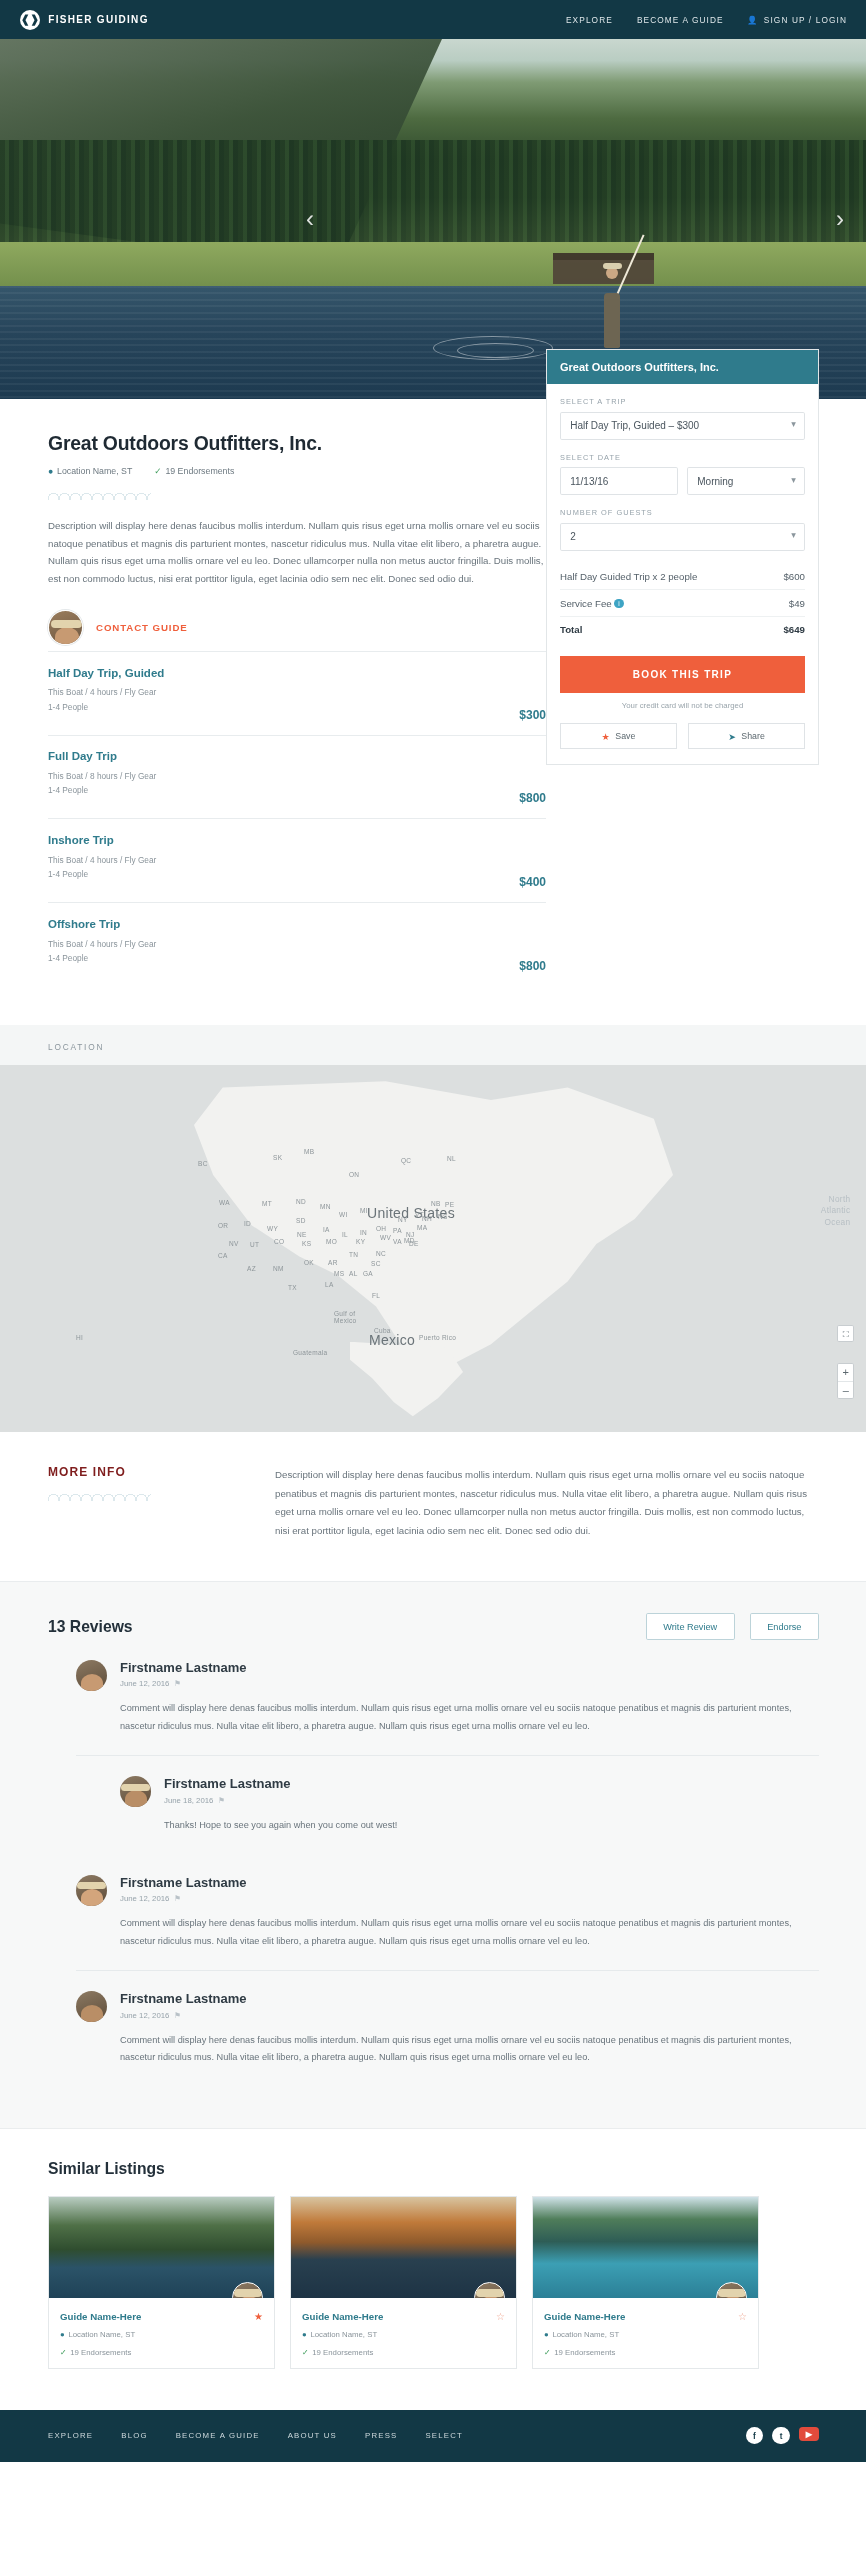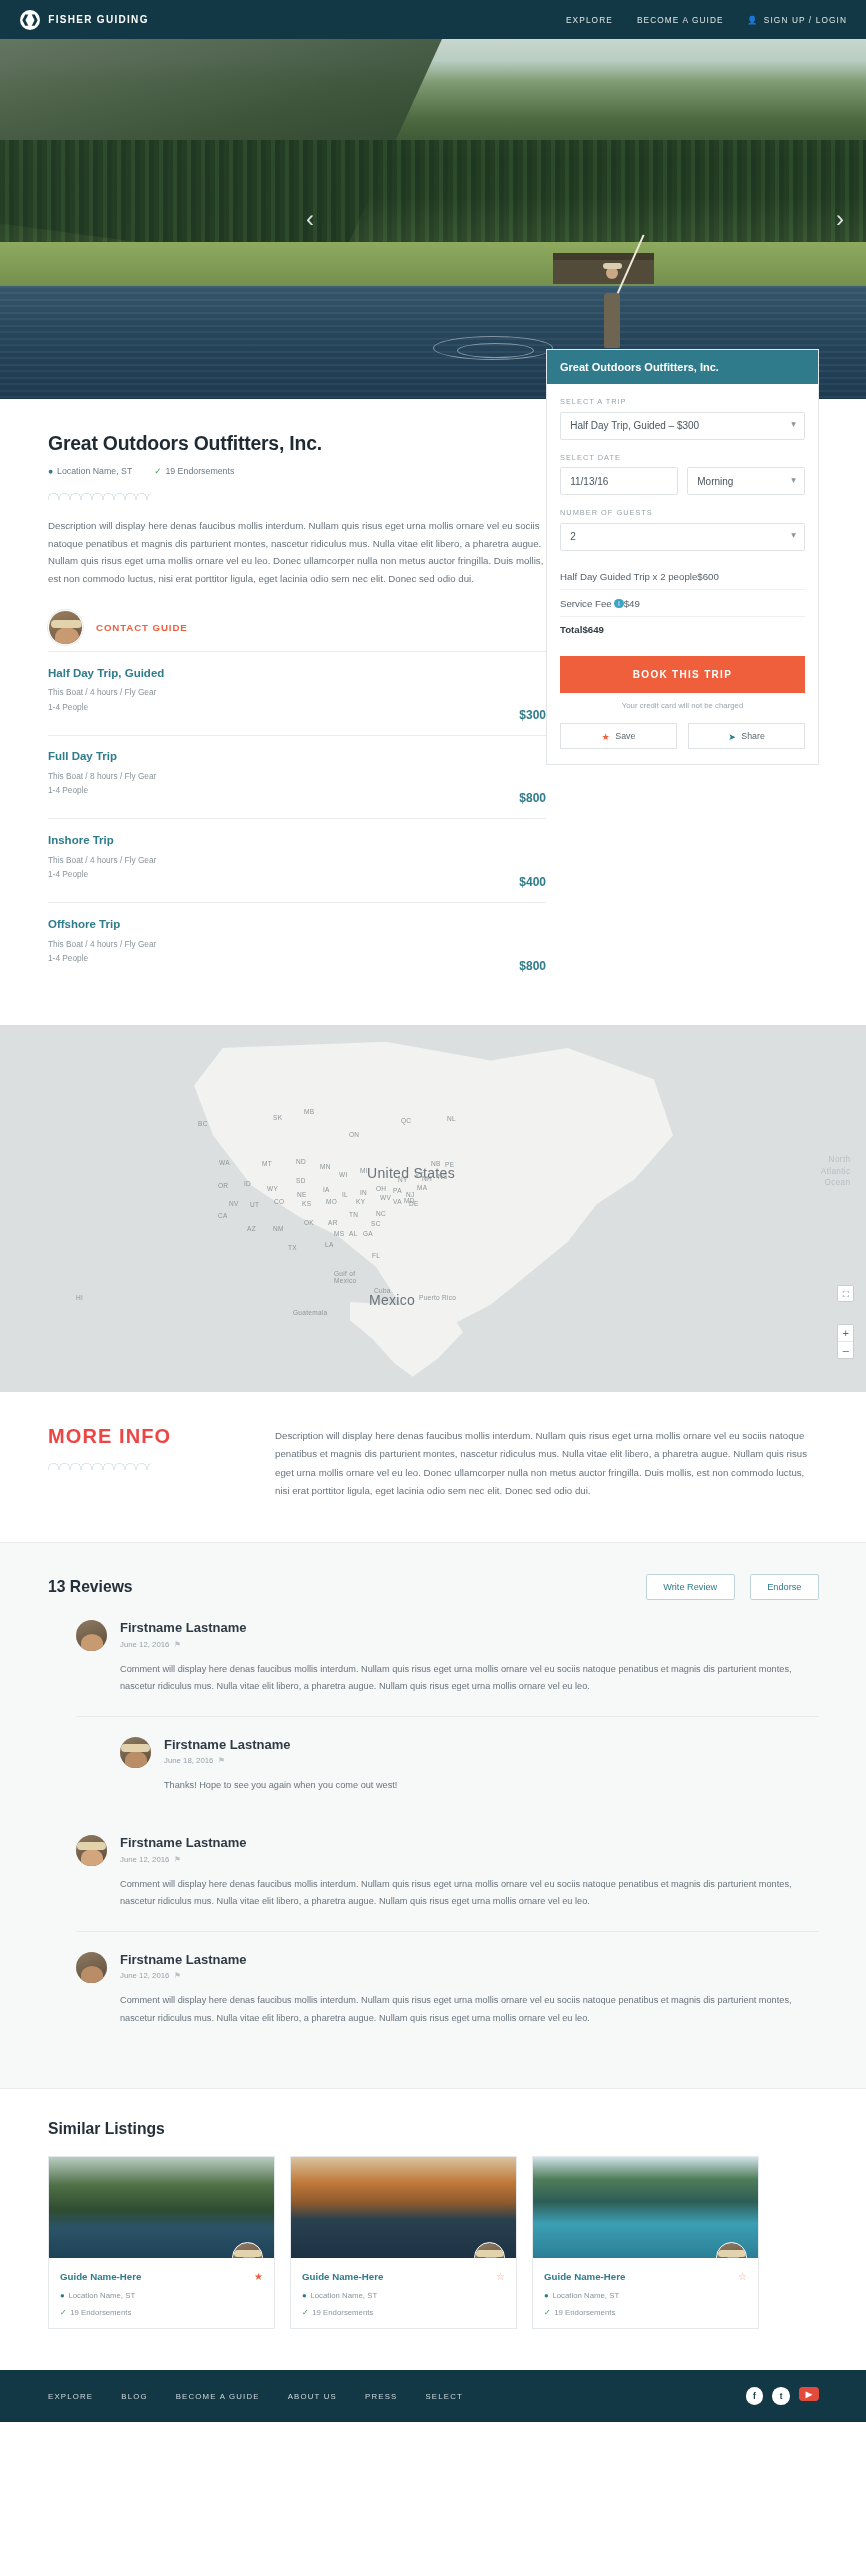--- a/index.html
+++ b/index.html
@@ -115,21 +115,21 @@
     -webkit-appearance: none; appearance: none;
   }
   .selectwrap:after {
     content: "\25BE"; position: absolute; right: 9.2px; top: 6.5px;
     font-size: 9.2px; color: #8b969d; pointer-events: none;
   }
   .row2 { display: flex; gap: 9.2px; margin-bottom: 13px; }
   .row2 > div { flex: 1; }
   .row2 .selectwrap { margin-bottom: 0; }
   .pricerow {
-    display: flex; 
+    display: flex; justify-content: space-between;
     font-size: 9.7px; color: #55616a;
     padding: 7.4px 0; border-bottom: 0.9px solid #eef1f2;
   }
   .pricerow.total { font-weight: bold; color: #2f3b44; border-bottom: none; }
   .infodot {
     display:inline-block; width:9.2px; height:9.2px; border-radius:50%;
     background:#3ea4c4; color:#fff; font-size:6.5px; line-height:9.2px;
     text-align:center; margin-left:2.8px; vertical-align: 0.9px;
   }
   .book-btn {
@@ -221,21 +221,21 @@
   .map-zoom div { height:16.6px; line-height:16.6px; cursor:pointer; }
   .map-zoom div+div { border-top:0.9px solid #e2e6e8; }
   .map-full {
     position:absolute; right:13px; bottom:90px; width:16.6px; height:16.6px;
     background:#fff; border:0.9px solid #c8cdd0; border-radius:1.8px;
     font-size:8.3px; color:#5c686f; text-align:center; line-height:16.6px; cursor:pointer;
   }
 
   
   .moreinfo { display:flex; padding: 33px 48px 41px; background:#fff; gap: 33px; }
-  .moreinfo h2 { font-size:20px; color:#ef4444; letter-spacing:1.1px; font-weight:bold; }
+  .moreinfo h2 { font-size:12px; color:#7f1d1d; letter-spacing:1.1px; font-weight:bold; }
   .moreinfo .squiggle { margin-top:11px; }
   .moreinfo .left-col { width: 194px; }
   .moreinfo p { font-size:9.7px; line-height:1.9; color:#69747c; flex:1; padding-top:1.8px; }
 
   
   .reviews { background:#f7f8f8; padding: 31px 48px 41px; border-top:0.9px solid #e9ecee;}
   .rev-head { display:flex; align-items:center; gap:14.8px; }
   .rev-head h2 { font-size:15.7px; color:#23303a; font-weight:bold; }
   .rev-head .spacer{ flex:1; }
   .outline-btn {
@@ -459,20 +459,21 @@
             <div>This Boat  /  4 hours  /  Fly Gear</div>
             <div>1-4 People</div>
           </div>
         </div>
         <div class="price">$800</div>
       </div>
     </div>
   </div>
 
   <div class="location-sec">
+    <div class="loc-label">LOCATION</div>
     <div class="map">
       <div class="landmass"></div>
       <div class="mexico"></div>
       <div class="label bigl" style="left:367px; top:140px;">United States</div>
       <div class="label bigl" style="left:369px; top:267px;">Mexico</div>
       <div class="label ocean" style="right:16.6px; top:129px; white-space:pre;">North
 Atlantic
 Ocean</div>
       <div id="map-places">
           <div class="label" style="left: 198px; top: 95px; white-space: pre;">BC</div>

